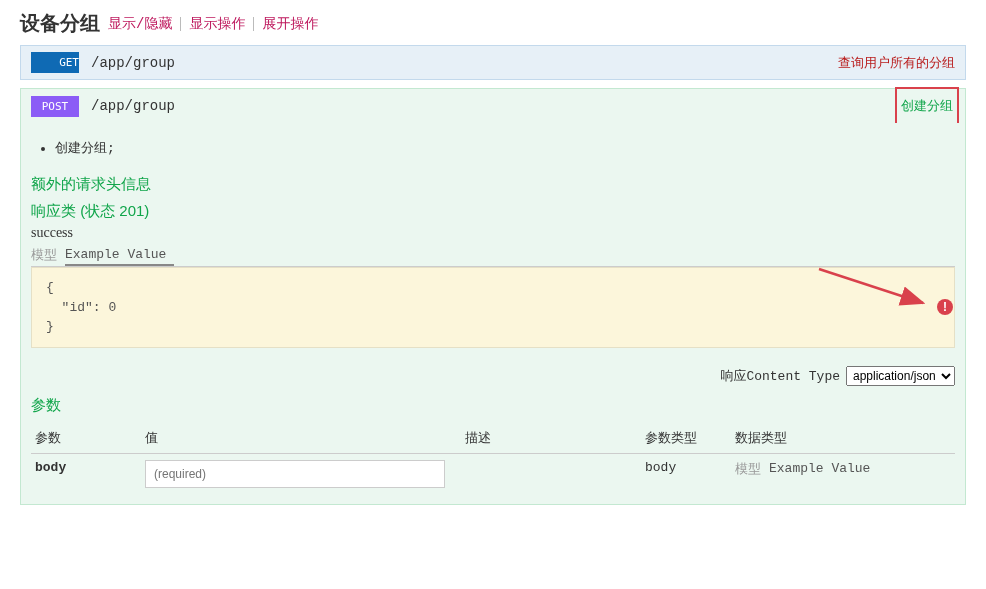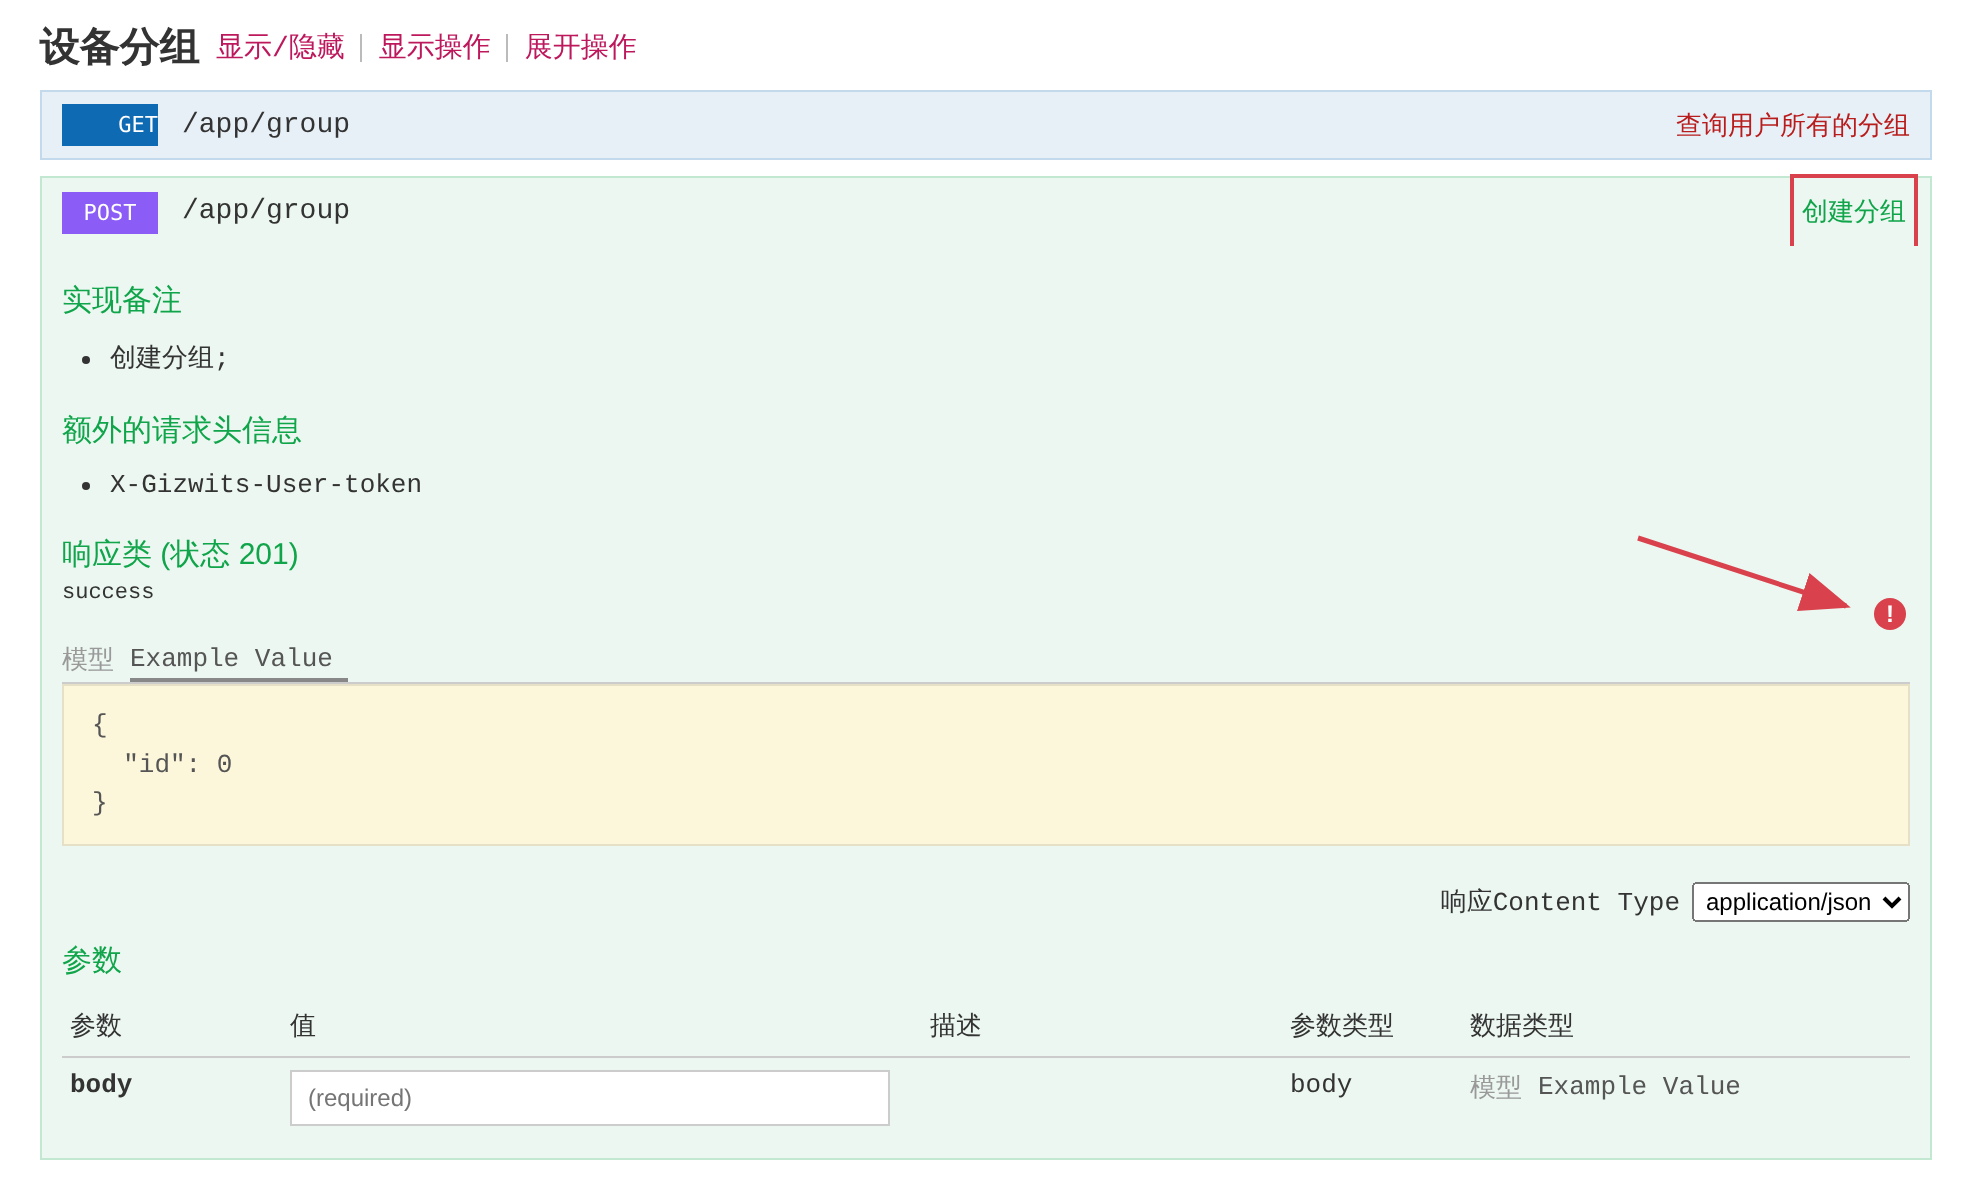--- a/index.html
+++ b/index.html
@@ -25,21 +25,21 @@
 .op-post .op-summary { color: #10a54a; }
 
 .post-summary-box { border: 2px solid #d9414c; padding: 8px 4px; margin: -8px -4px; }
 
 .op-body { background: #ebf7f0; padding: 14px 10px 10px 10px; position: relative; }
 .section-heading { color: #10a54a; font-size: 15px; font-weight: normal; margin: 4px 0 8px 0; }
 .bullet-list { list-style: disc; padding-left: 24px; margin-bottom: 16px; }
 .bullet-list li { font-family: "Courier New", monospace; font-size: 13px; color: #333; padding: 2px 0; }
 
 .resp-status { color: #10a54a; font-size: 15px; margin-bottom: 4px; }
-.resp-success { font-family: Liberation Mono, monospace; font-size: 11px; margin-bottom: 16px; }
+.resp-success { font-family: Liberation Serif, serif; font-size: 14px; margin-bottom: 3px; }
 
 .tabs-row { display: flex; align-items: center; border-bottom: 1px solid #ccc; margin-bottom: 0; }
 .tab-label { font-family: "Courier New", monospace; font-size: 13px; color: #999; padding: 2px 8px 2px 0; }
 .tab-active { color: #555; border-bottom: 2px solid #888; }
 
 .code-block { background: #fcf6db; border: 1px solid #e5e0c6; padding: 10px 14px; font-family: "Courier New", monospace; font-size: 13px; color: #555; white-space: pre; margin-top: 0; margin-bottom: 18px; line-height: 1.5; }
 
 .ct-row { display: flex; align-items: center; margin-bottom: 10px; justify-content: flex-end; }
 .ct-label { font-family: "Courier New", monospace; font-size: 13px; margin-right: 6px; }
 .ct-select { font-family: Arial; font-size: 12px; padding: 1px 2px; }
@@ -95,29 +95,25 @@
       <svg class="arrow-svg" width="120" height="60">
         <defs>
           <marker id="ah" markerWidth="10" markerHeight="8" refX="9" refY="4" orient="auto">
             <polygon points="0 0, 10 4, 0 8" fill="#d9414c"></polygon>
           </marker>
         </defs>
         <line x1="4" y1="6" x2="108" y2="40" stroke="#d9414c" stroke-width="2.5" marker-end="url(#ah)"></line>
       </svg>
       <div class="warning-icon">!</div>
 
-      <div class="section-heading">实现备注</div>
       <ul class="bullet-list">
         <li>创建分组;</li>
       </ul>
 
       <div class="section-heading">额外的请求头信息</div>
-      <ul class="bullet-list">
-        <li>X-Gizwits-User-token</li>
-      </ul>
 
       <div class="resp-status">响应类 (状态 201)</div>
       <div class="resp-success">success</div>
 
       <div class="tabs-row">
         <span class="tab-label">模型</span>
         <span class="tab-label tab-active">Example Value</span>
       </div>
       <div class="code-block">{
   "id": 0

